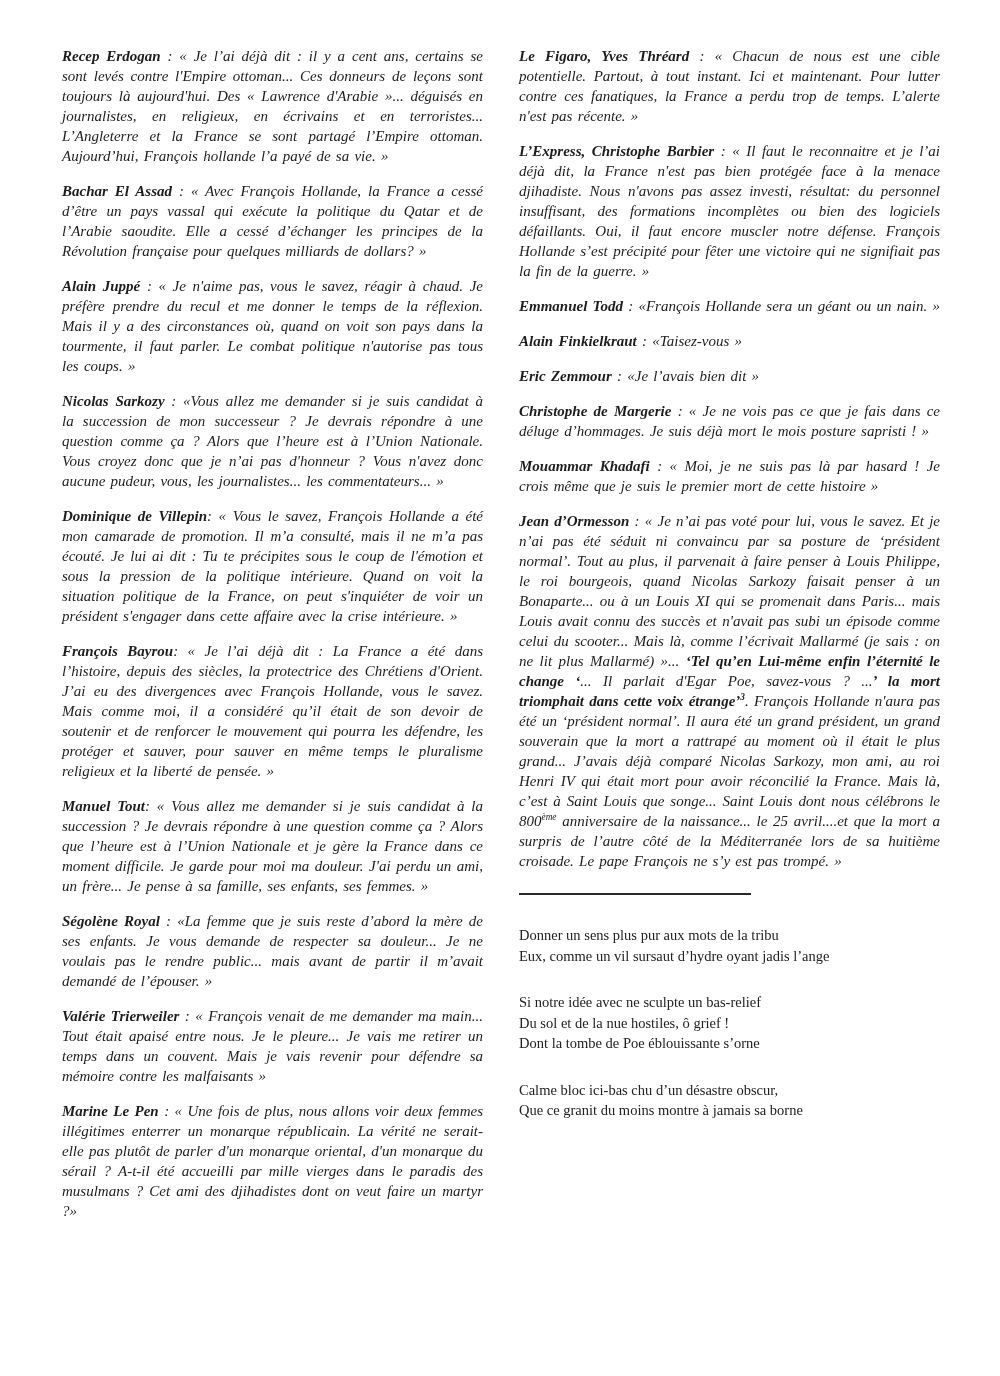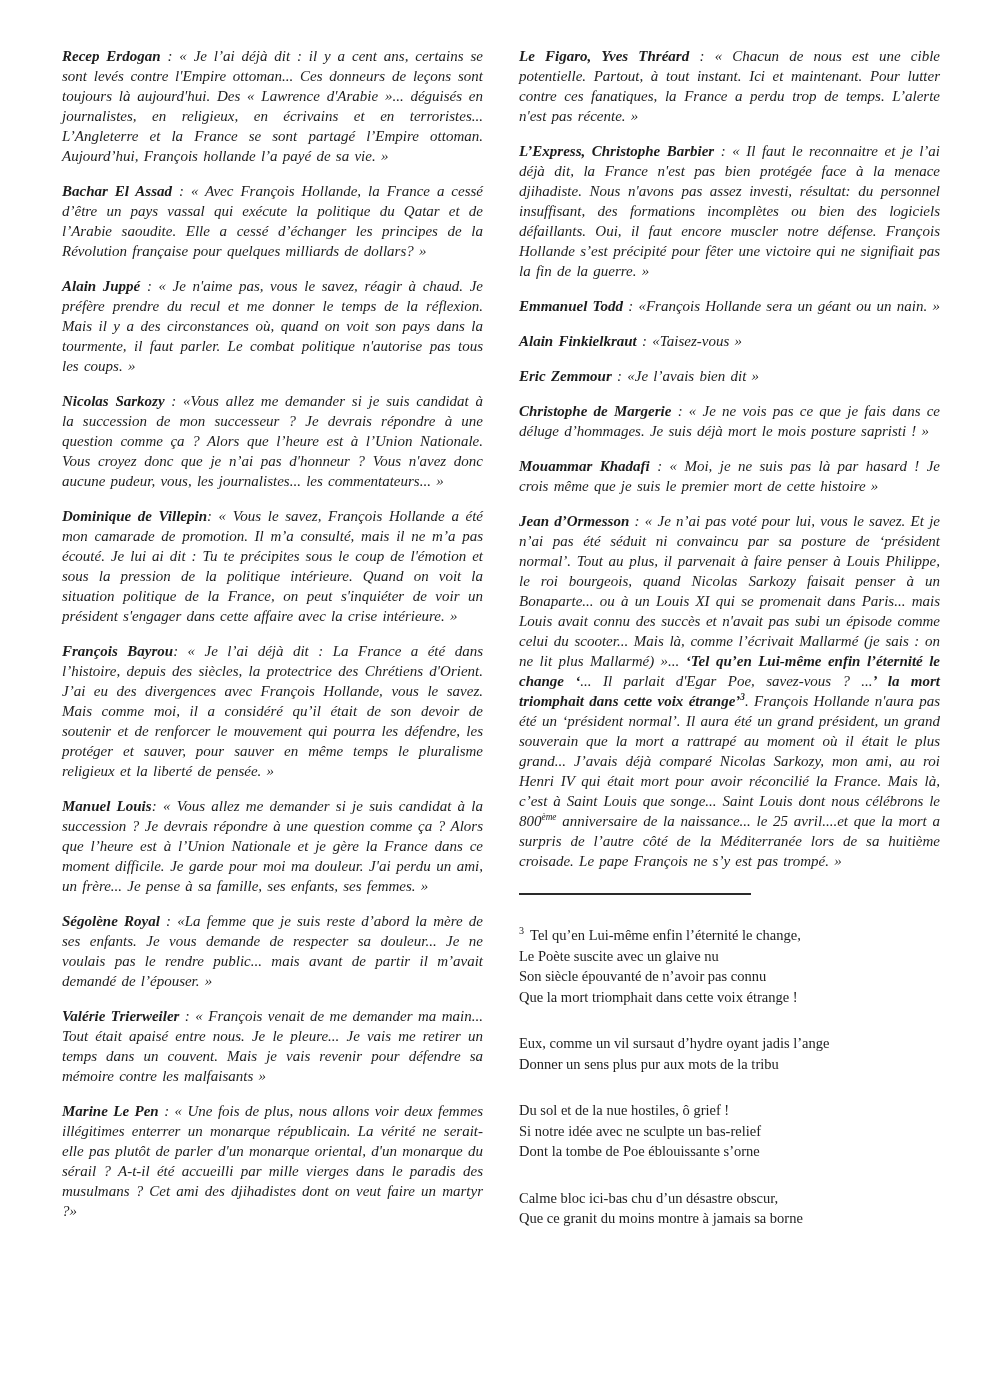--- a/index.html
+++ b/index.html
@@ -73,51 +73,45 @@
 
 <div class="page">
   <div class="columns">
     <div class="col">
         <p class="quote"><span class="speaker">Recep Erdogan</span><span> : « Je l’ai déjà dit : il y a cent ans, certains se sont levés contre l'Empire ottoman... Ces donneurs de leçons sont toujours là aujourd'hui. Des « Lawrence d'Arabie »... déguisés en journalistes, en religieux, en écrivains et en terroristes... L’Angleterre et la France se sont partagé l’Empire ottoman. Aujourd’hui, François hollande l’a payé de sa vie. »</span></p>
         <p class="quote"><span class="speaker">Bachar El Assad</span><span> : « Avec François Hollande, la France a cessé d’être un pays vassal qui exécute la politique du Qatar et de l’Arabie saoudite. Elle a cessé d’échanger les principes de la Révolution française pour quelques milliards de dollars? »</span></p>
         <p class="quote"><span class="speaker">Alain Juppé</span><span> : « Je n'aime pas, vous le savez, réagir à chaud. Je préfère prendre du recul et me donner le temps de la réflexion. Mais il y a des circonstances où, quand on voit son pays dans la tourmente, il faut parler. Le combat politique n'autorise pas tous les coups. »</span></p>
         <p class="quote"><span class="speaker">Nicolas Sarkozy</span><span> : «Vous allez me demander si je suis candidat à la succession de mon successeur ? Je devrais répondre à une question comme ça ? Alors que l’heure est à l’Union Nationale. Vous croyez donc que je n’ai pas d'honneur ? Vous n'avez donc aucune pudeur, vous, les journalistes... les commentateurs... »</span></p>
         <p class="quote"><span class="speaker">Dominique de Villepin</span><span>: « Vous le savez, François Hollande a été mon camarade de promotion. Il m’a consulté, mais il ne m’a pas écouté. Je lui ai dit : Tu te précipites sous le coup de l'émotion et sous la pression de la politique intérieure. Quand on voit la situation politique de la France, on peut s'inquiéter de voir un président s'engager dans cette affaire avec la crise intérieure. »</span></p>
         <p class="quote"><span class="speaker">François Bayrou</span><span>: « Je l’ai déjà dit : La France a été dans l’histoire, depuis des siècles, la protectrice des Chrétiens d'Orient. J’ai eu des divergences avec François Hollande, vous le savez. Mais comme moi, il a  considéré qu’il était de son devoir de soutenir et de renforcer le mouvement qui pourra les défendre, les protéger et sauver, pour sauver en même temps le pluralisme religieux et la liberté de pensée. »</span></p>
-        <p class="quote"><span class="speaker">Manuel Louis</span><span>: « Vous allez me demander si je suis candidat à la succession ? Je devrais répondre à une question comme ça ? Alors que l’heure est à l’Union Nationale et je gère la France dans ce moment difficile. Je garde pour moi ma douleur. J'ai perdu un ami, un frère... Je pense à sa famille, ses enfants, ses femmes. »</span></p>
+        <p class="quote"><span class="speaker">Manuel Tout</span><span>: « Vous allez me demander si je suis candidat à la succession ? Je devrais répondre à une question comme ça ? Alors que l’heure est à l’Union Nationale et je gère la France dans ce moment difficile. Je garde pour moi ma douleur. J'ai perdu un ami, un frère... Je pense à sa famille, ses enfants, ses femmes. »</span></p>
         <p class="quote"><span class="speaker">Ségolène Royal</span><span> : «La femme que je suis reste d’abord la mère de ses enfants. Je vous demande de respecter sa douleur... Je ne voulais pas le rendre public... mais avant de partir il m’avait demandé de l’épouser. »</span></p>
         <p class="quote"><span class="speaker">Valérie Trierweiler</span><span> : « François venait de me demander ma main... Tout était apaisé entre nous. Je le pleure... Je vais me retirer un temps dans un couvent. Mais je vais revenir pour défendre sa mémoire contre les malfaisants »</span></p>
         <p class="quote"><span class="speaker">Marine Le Pen</span><span> : « Une fois de plus, nous allons voir deux femmes illégitimes enterrer un monarque républicain. La vérité ne serait-elle pas plutôt de parler d'un monarque oriental, d'un monarque du sérail ? A-t-il été accueilli par mille vierges dans le paradis des musulmans ? Cet ami des djihadistes dont on veut faire un martyr ?»</span></p>
       </div>
     <div class="col">
       <div>
           <p class="quote"><span class="speaker">Le Figaro, Yves Thréard</span><span> : « Chacun de nous est une cible potentielle. Partout, à tout instant. Ici et maintenant. Pour lutter contre ces fanatiques, la France a perdu trop de temps. L’alerte n'est pas récente. »</span></p>
           <p class="quote"><span class="speaker">L’Express, Christophe Barbier</span><span> : « Il faut le reconnaitre et je l’ai déjà dit, la France n'est pas bien protégée face à la menace djihadiste. Nous n'avons pas assez investi, résultat: du personnel insuffisant, des formations incomplètes ou bien des logiciels défaillants. Oui, il faut encore muscler notre défense. François Hollande s’est précipité pour fêter une victoire qui ne signifiait pas la fin de la guerre.  »</span></p>
           <p class="quote"><span class="speaker">Emmanuel Todd</span><span> : «François Hollande sera un géant ou un nain. »</span></p>
           <p class="quote"><span class="speaker">Alain Finkielkraut</span><span> : «Taisez-vous »</span></p>
           <p class="quote"><span class="speaker">Eric Zemmour</span><span> : «Je l’avais bien dit »</span></p>
           <p class="quote"><span class="speaker">Christophe de Margerie</span><span> : « Je ne vois pas ce que je fais dans ce déluge d’hommages. Je suis déjà mort le mois posture sapristi ! »</span></p>
           <p class="quote"><span class="speaker">Mouammar Khadafi</span><span> : « Moi, je ne suis pas là par hasard ! Je crois même que je suis le premier mort de cette histoire »</span></p>
           <p class="quote"><span class="speaker">Jean d’Ormesson</span><span> : « Je n’ai pas voté pour lui, vous le savez. Et je n’ai pas été séduit ni convaincu par sa posture de ‘président normal’. Tout au plus, il parvenait à faire penser à Louis Philippe, le roi bourgeois, quand Nicolas Sarkozy faisait penser à un Bonaparte... ou à un Louis XI qui se promenait dans Paris... mais Louis avait connu des succès et n'avait pas subi un épisode comme celui du scooter... Mais là, comme l’écrivait Mallarmé (je sais : on ne lit plus Mallarmé) »... </span><span class="bseg">‘Tel qu’en Lui-même enfin l’éternité le change ‘</span><span>... Il parlait d'Egar Poe, savez-vous ? ...</span><span class="bseg">’ la mort triomphait dans cette voix étrange’</span><sup class="bseg">3</sup><span>. François Hollande n'aura pas été un ‘président normal’. Il aura été un grand président, un grand souverain que la mort a rattrapé au moment où il était le plus grand... J’avais déjà comparé Nicolas Sarkozy, mon ami, au roi Henri IV qui était mort pour avoir réconcilié la France. Mais là, c’est à Saint Louis que songe... Saint Louis dont nous célébrons le </span><span>800</span><sup>ème</sup><span> anniversaire de la naissance... le 25 avril....et que la mort a surpris de l’autre côté de la Méditerranée lors de sa huitième croisade. Le pape François ne s’y est pas trompé. »</span></p>
         </div>
       <hr class="footnote-sep">
       <div class="footnote">
           <div class="stanza">
-            <div class="poem-line"><sup class="fn-marker">3</sup>Tel qu’en Lui-même enfin l’éternité le change,</div>
-            <div class="poem-line">Le Poète suscite avec un glaive nu</div>
-            <div class="poem-line">Son siècle épouvanté de n’avoir pas connu</div>
-            <div class="poem-line">Que la mort triomphait dans cette voix étrange !</div>
+            <div class="poem-line">Donner un sens plus pur aux mots de la tribu</div>
+            <div class="poem-line">Eux, comme un vil sursaut d’hydre oyant jadis l’ange</div>
           </div>
           <div class="stanza">
-            <div class="poem-line">Eux, comme un vil sursaut d’hydre oyant jadis l’ange</div>
-            <div class="poem-line">Donner un sens plus pur aux mots de la tribu</div>
-          </div>
-          <div class="stanza">
+            <div class="poem-line">Si notre idée avec ne sculpte un bas-relief</div>
             <div class="poem-line">Du sol et de la nue hostiles, ô grief !</div>
-            <div class="poem-line">Si notre idée avec ne sculpte un bas-relief</div>
             <div class="poem-line">Dont la tombe de Poe éblouissante s’orne</div>
           </div>
           <div class="stanza">
             <div class="poem-line">Calme bloc ici-bas chu d’un désastre obscur,</div>
             <div class="poem-line">Que ce granit du moins montre à jamais sa borne</div>
           </div>
         </div>
     </div>
   </div>
 </div>

